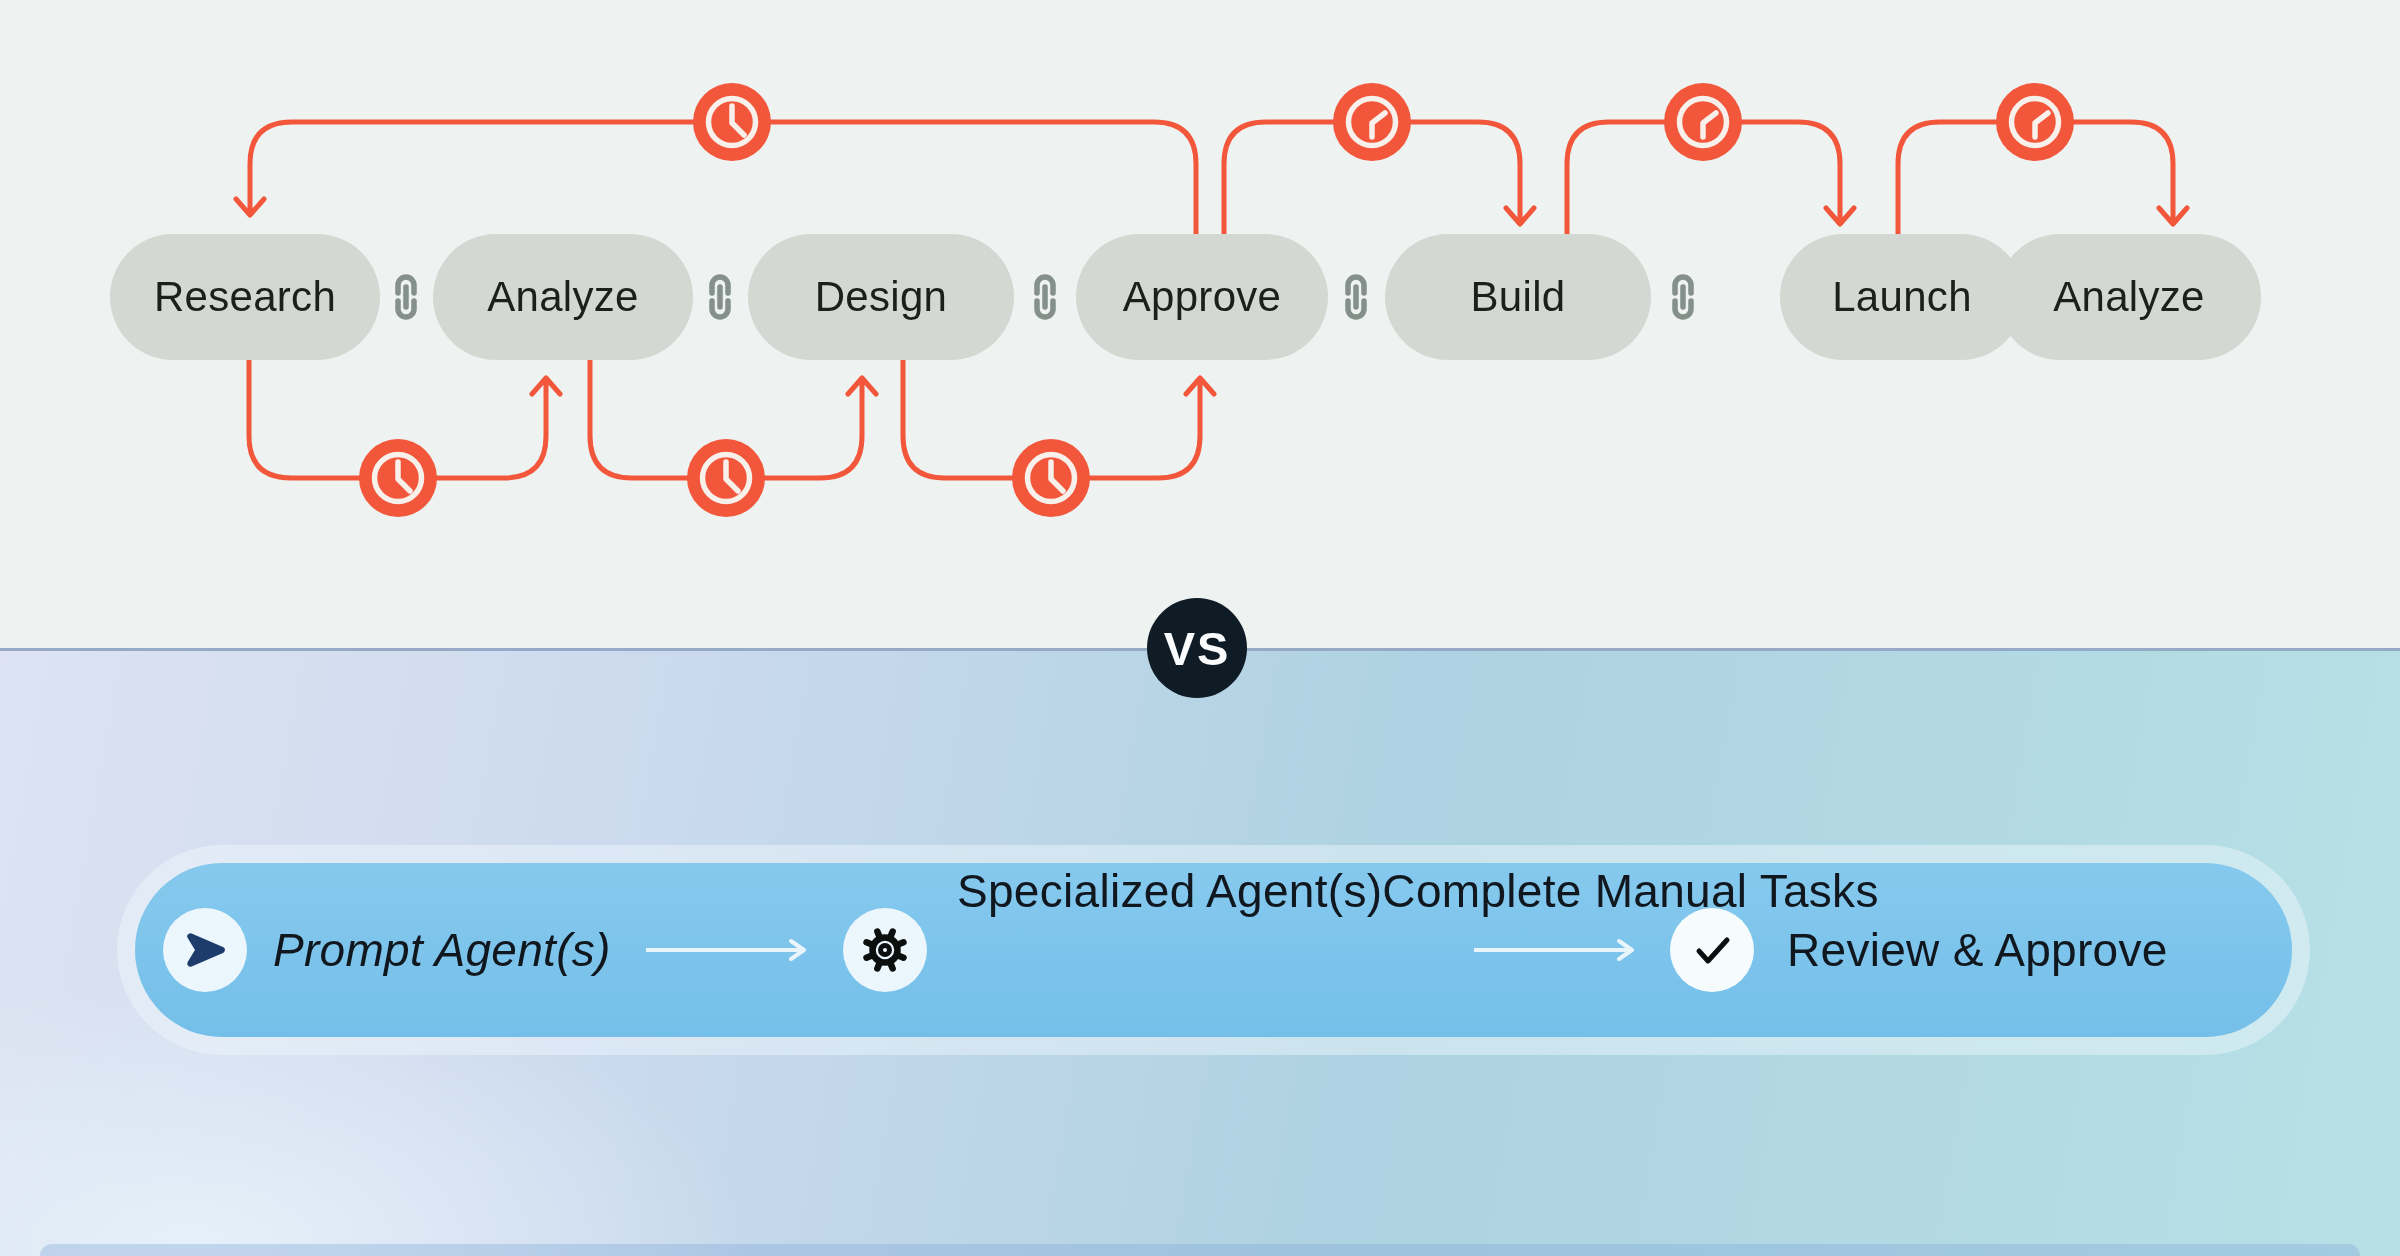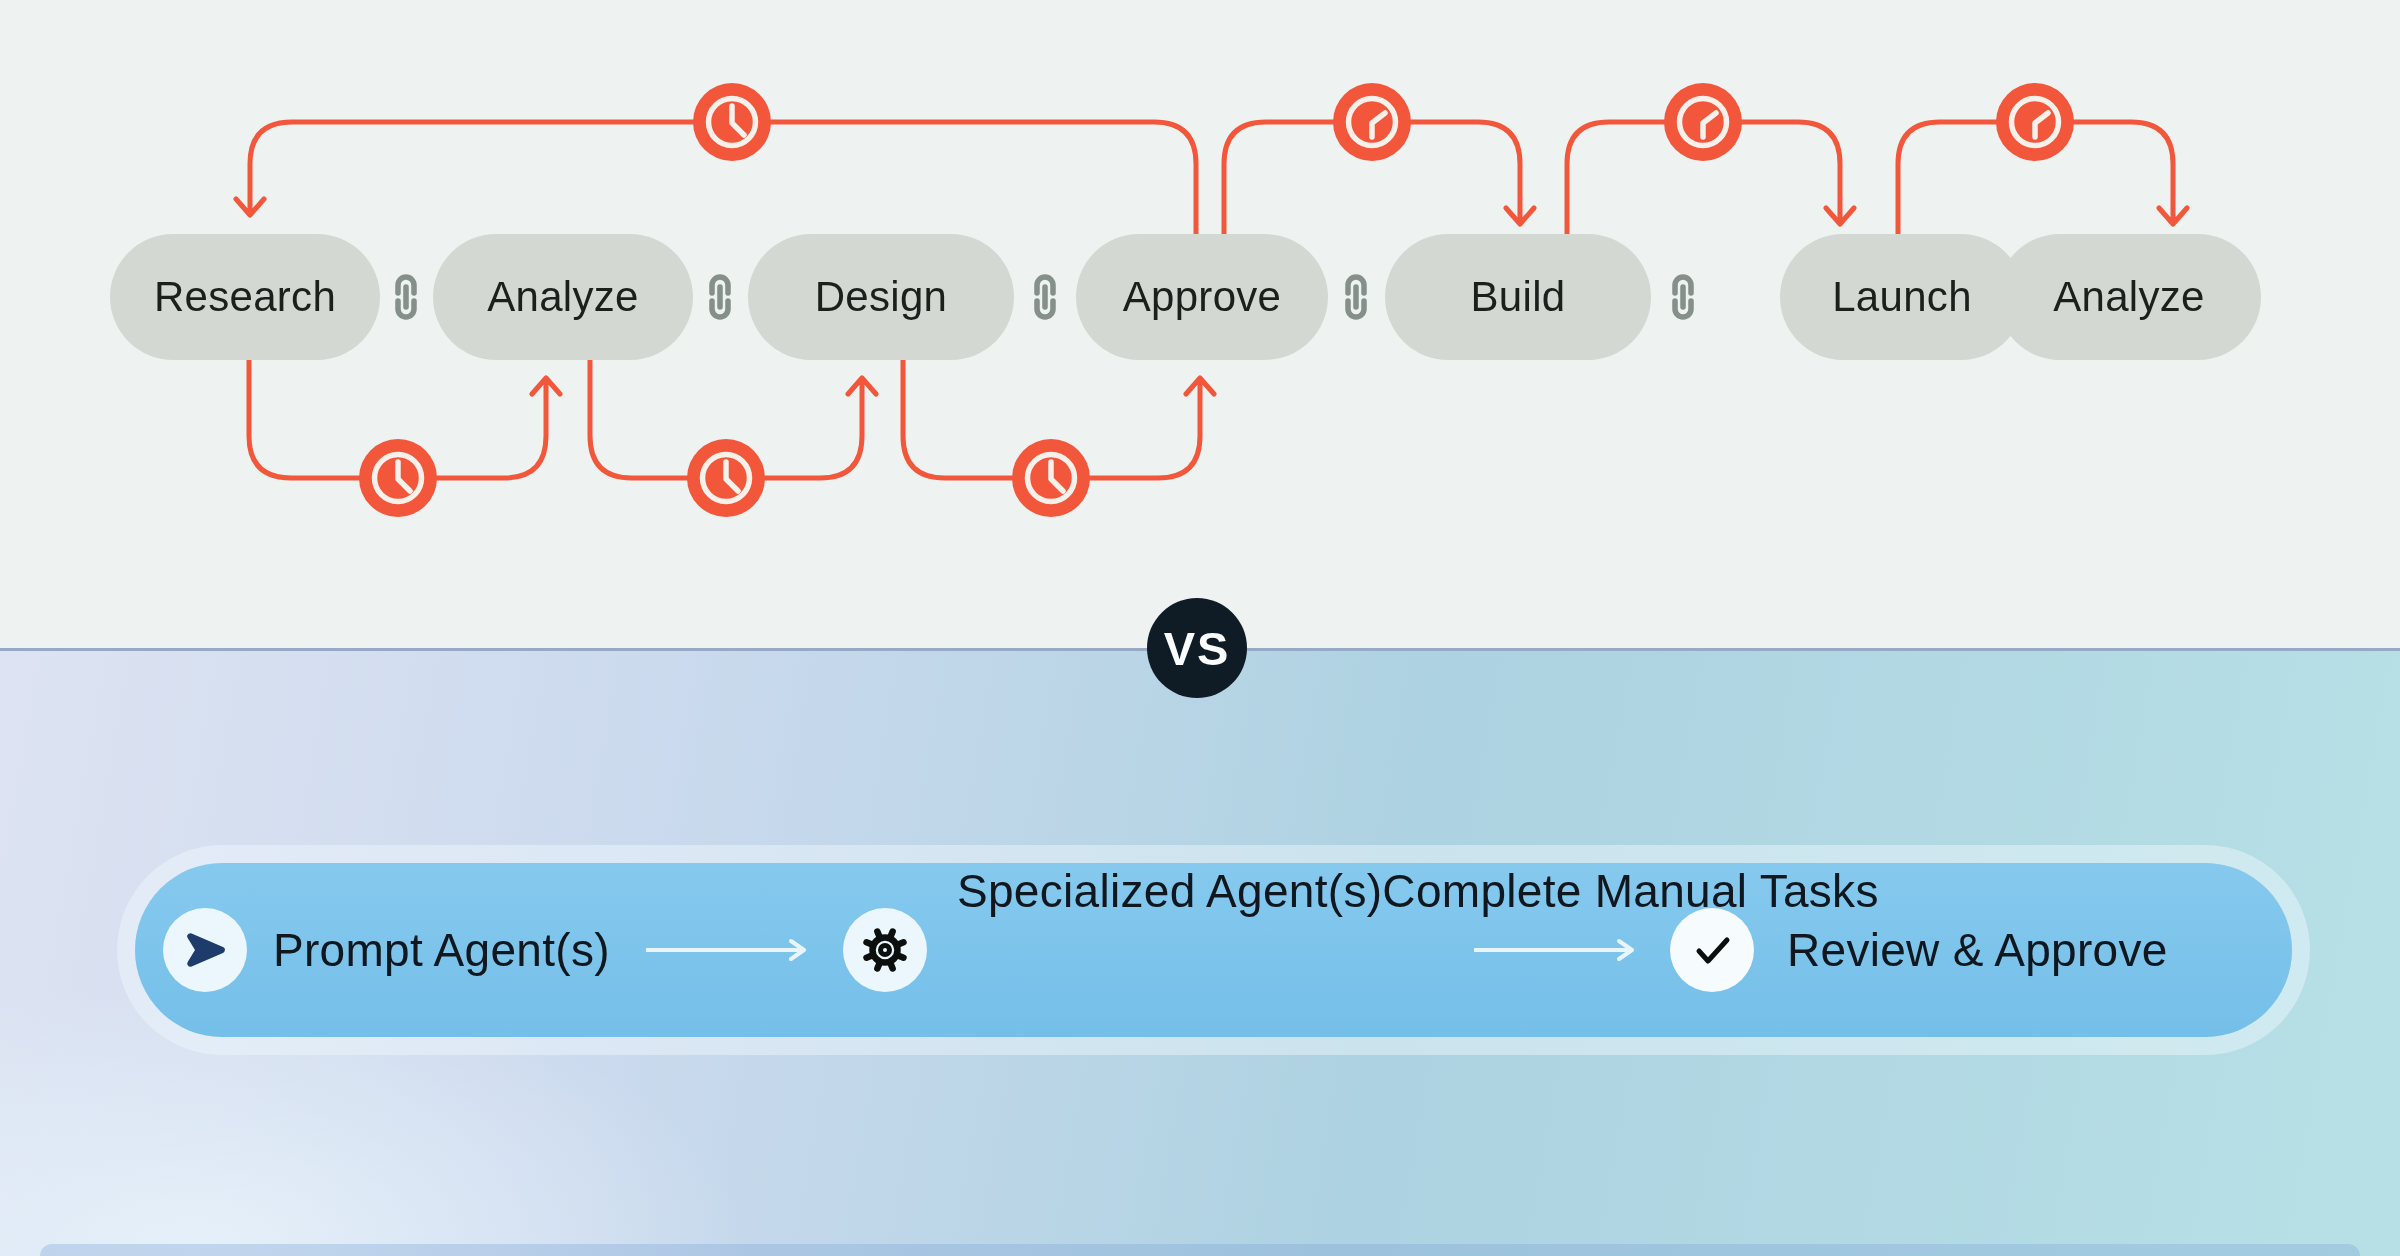--- a/index.html
+++ b/index.html
@@ -146,21 +146,21 @@
 </div>
 
 <div class="bottom-section">
   <div class="agent-bar">
 
     <div class="icon-circle" style="left:28px;">
       <svg width="46" height="46" viewBox="-22 -22 44 44">
         <path d="M-14 -13 L16 0 L-14 13 L-6 0 Z" fill="var(--navy)" stroke="var(--navy)" stroke-width="6" stroke-linejoin="round"></path>
       </svg>
     </div>
-    <div class="bar-label" style="left:138px;">Prompt Agent(s)</div>
+    <div class="bar-label" style="left:138px;font-style:italic;">Prompt Agent(s)</div>
 
     <svg class="flow-arrow" style="left:511px;" width="162" height="30" viewBox="0 -15 162 30">
       <path d="M1 0 H157 M145 -9 L158 0 L145 9" fill="none" stroke="var(--flow-arrow)" stroke-width="4" stroke-linecap="round" stroke-linejoin="round"></path>
     </svg>
 
     <div class="icon-circle" style="left:708px;">
       <svg width="52" height="52" viewBox="-26 -26 52 52">
         <g stroke="#0b0f0d" fill="none" stroke-linecap="round">
           <g id="gear-teeth" stroke-width="6.5">
               <line x1="12.47" y1="5.17" x2="18.48" y2="7.65"></line>

